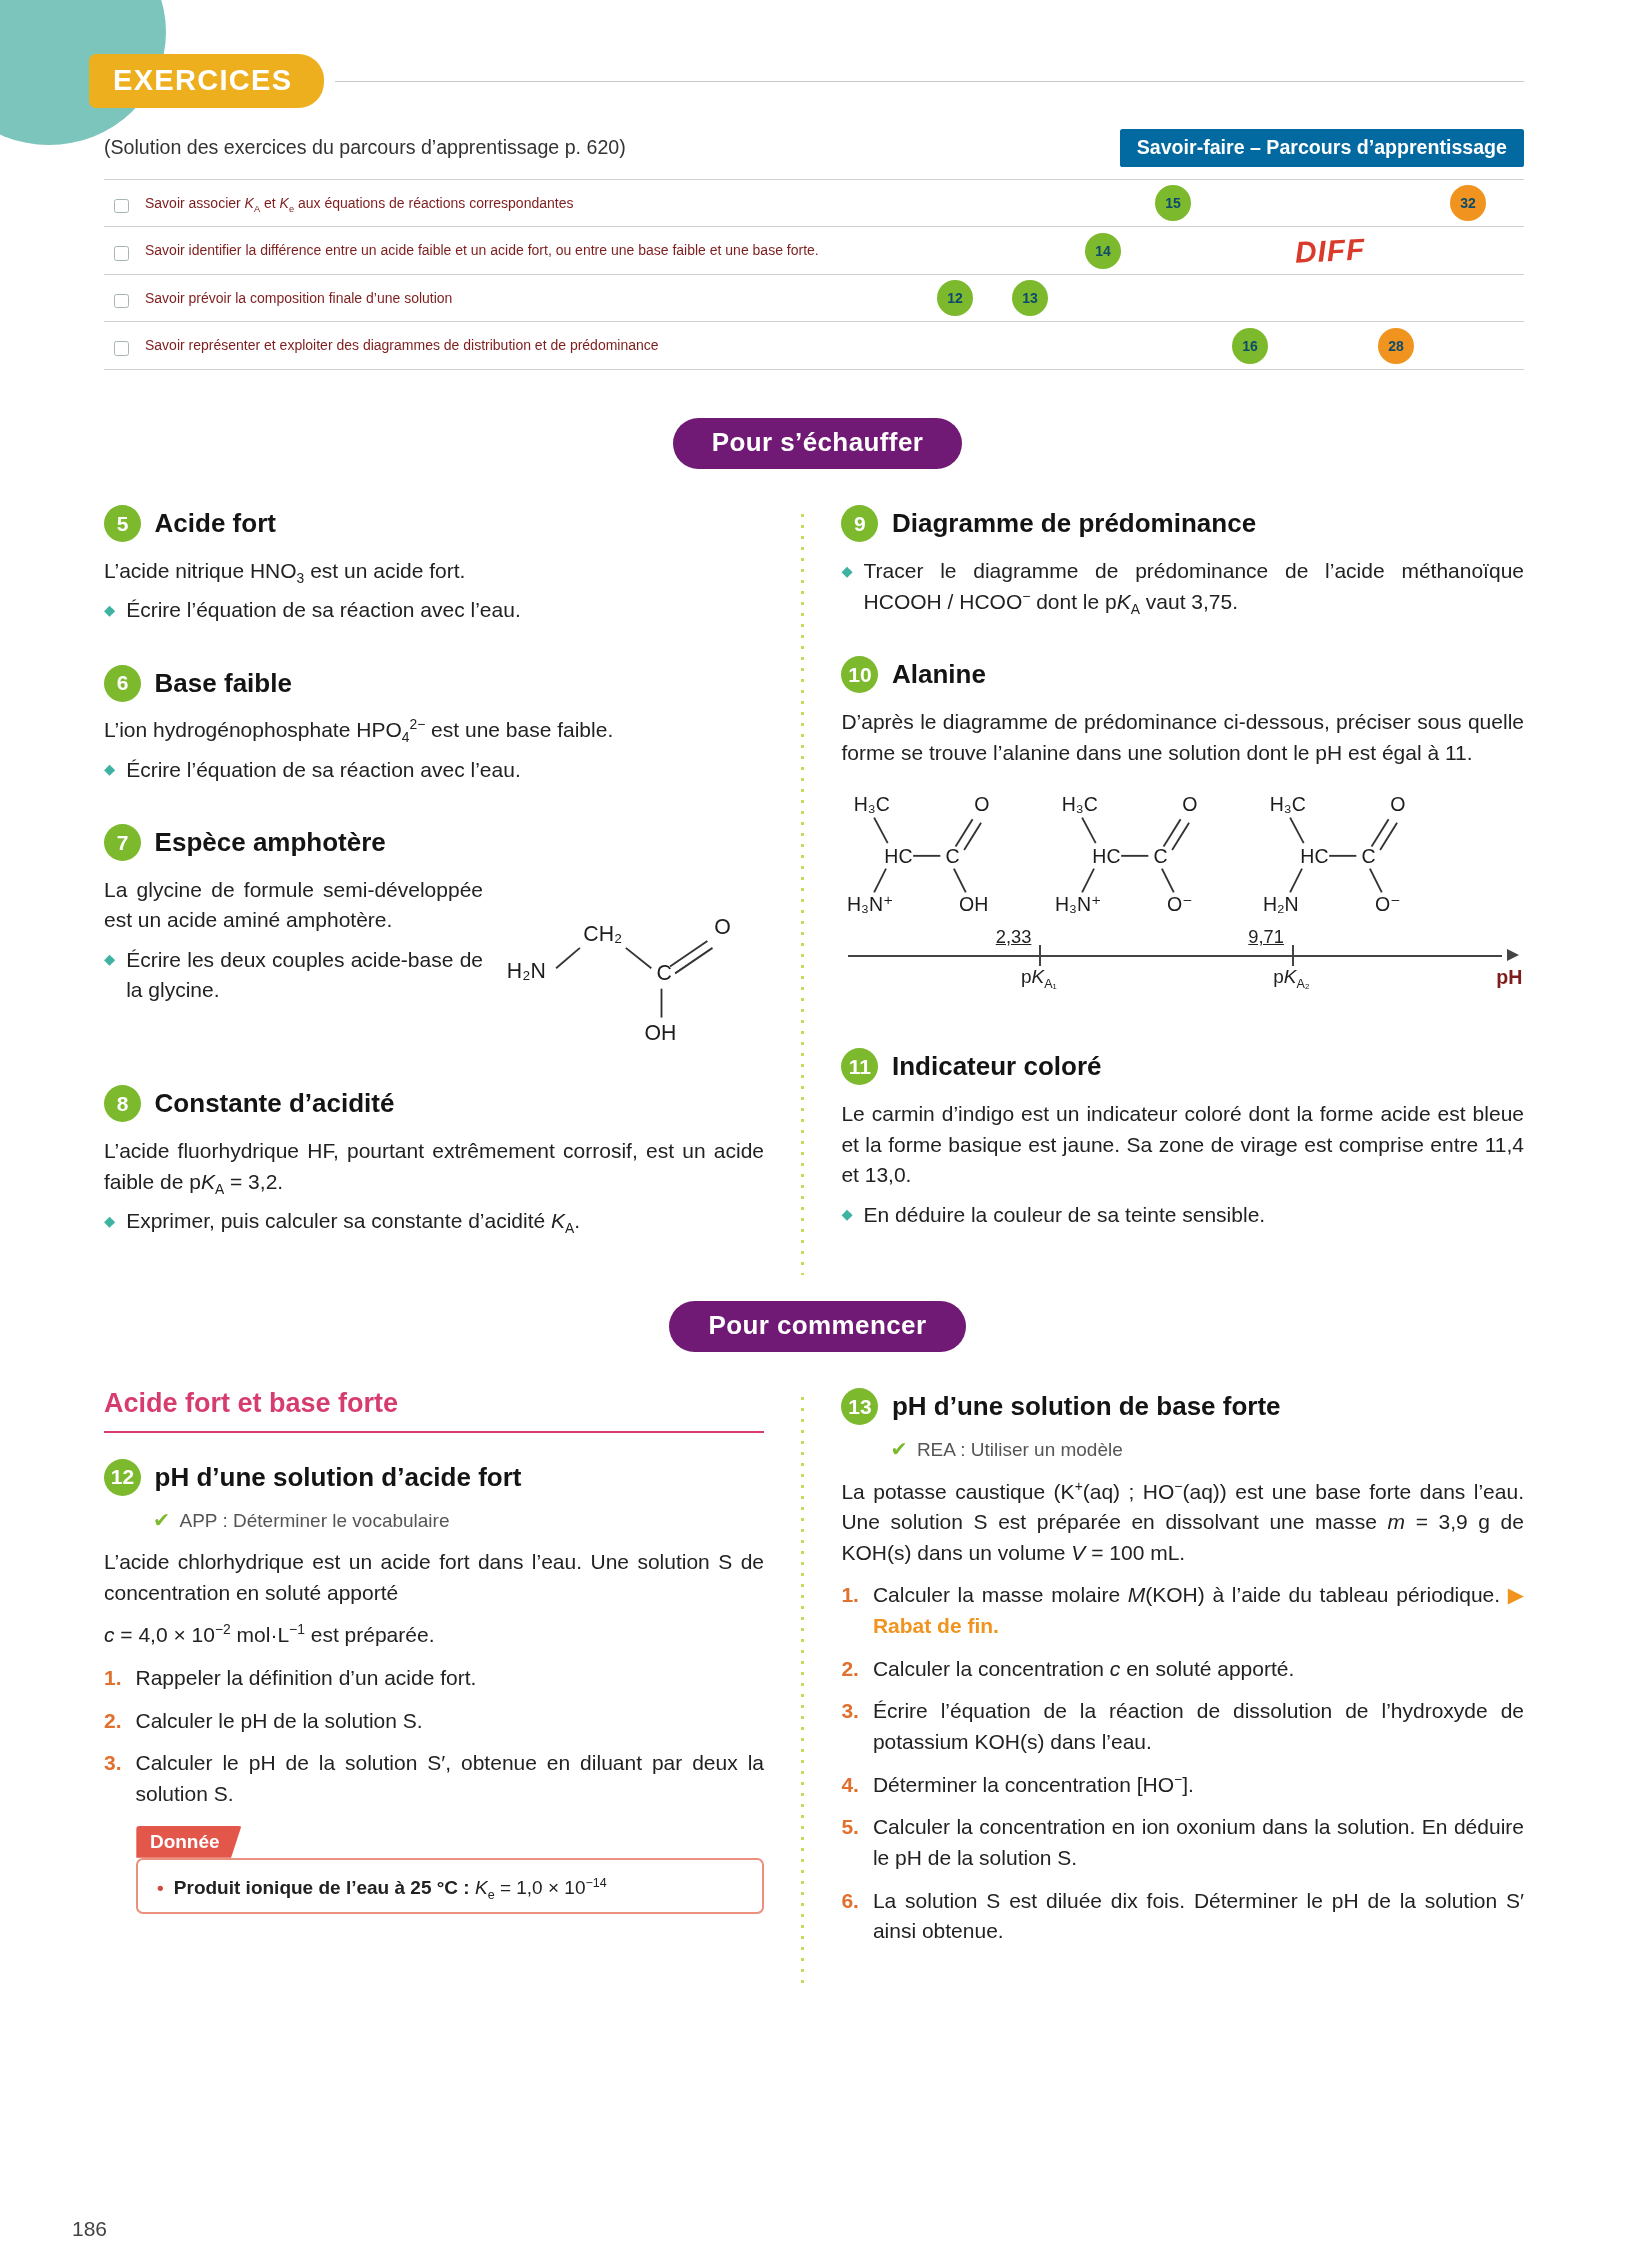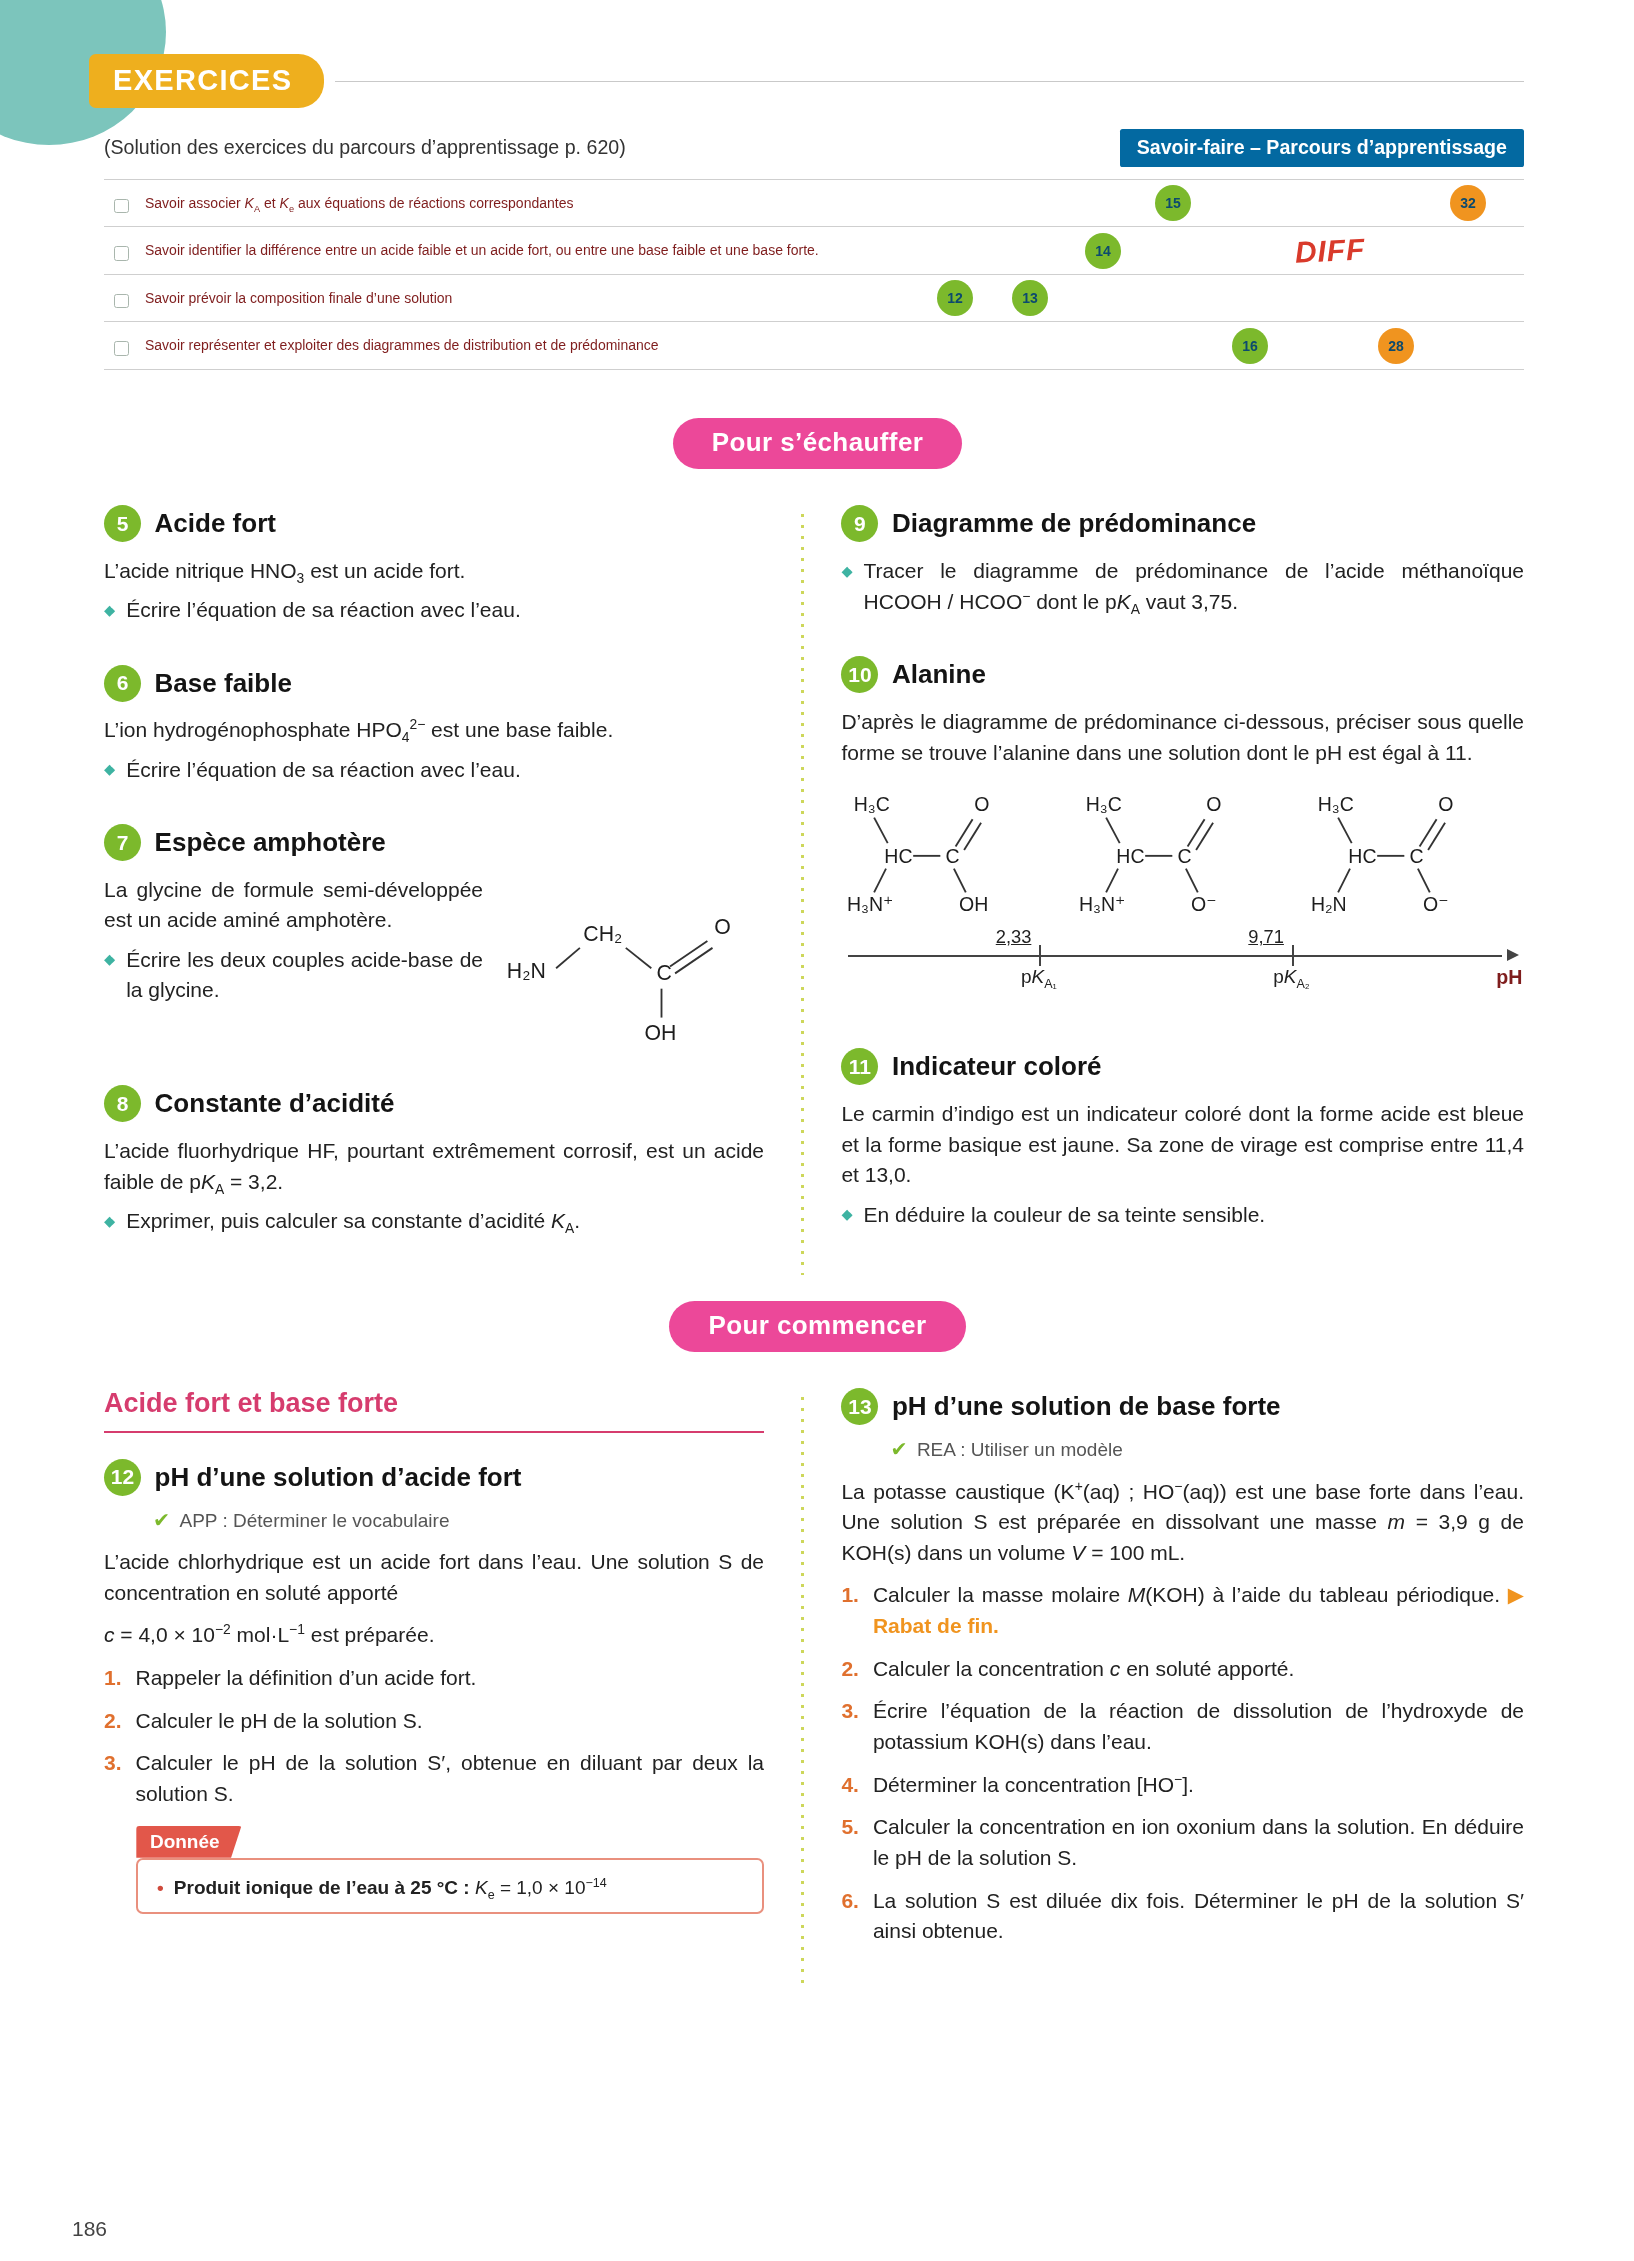--- a/index.html
+++ b/index.html
@@ -40,21 +40,21 @@
   .badge.green { background:#7cb92c; }
   .badge.orange { background:#f0941f; }
   .diff { position:absolute; top:50%; transform:translateY(-50%) rotate(-3deg); width:136px;
     text-align:center; color:#d93a2b; font-weight:bold; font-style:italic; font-size:30px;
     letter-spacing:0.9px; }
 
   
   .pill-row { text-align:center; }
   .pill-row.first { margin-top:48px; }
   .pill-row.second { margin-top:25.5px; }
-  .pill { display:inline-block; background:#ec4899; color:#fff; font-weight:bold; font-size:26px;
+  .pill { display:inline-block; background:#701a75; color:#fff; font-weight:bold; font-size:26px;
     padding:9.4px 39px 11px; border-radius:34px; letter-spacing:0.4px;text-align:center; }
 
   
   .columns { display:flex; margin:36px 111px 0 104px; align-items:stretch; }
   .col-left { width:660px; flex:none; }
   .divider { width:3.4px; flex:none; margin:5.1px 37px 0 37px;
     background-image:radial-gradient(circle, #cdd75a 1.7px, rgba(0,0,0,0) 2px);
     background-size:3.4px 11px; background-repeat:repeat-y; }
   .col-right { flex:1; min-width:0; }
 
@@ -70,21 +70,21 @@
   .diamond { color:#3eb3a2; font-size:14.5px; padding-top:6.8px; flex:none; }
   .bullet .para { margin-bottom:0; flex:1; }
 
   .ex7-body { display:flex; gap:17px; }
   .ex7-text { width:379px; flex:none; }
   .structure-svg text { font-family:"Liberation Sans","DejaVu Sans",sans-serif; fill:#1d1d1d; }
   .structure-svg line { stroke:#333; stroke-width:2.2; }
   .glycine { width:255px; height:175px; margin-top:-3.4px; }
 
   
-  .alanine-row { display:flex; gap:32px; margin-top:13.6px; padding-left:3.4px; }
+  .alanine-row { display:flex; gap:8px; margin-top:13.6px; padding-left:3.4px; }
   .alanine { width:200px; height:146px; flex:none; }
   .axis { position:relative; height:80px; margin-top:1.7px; }
   .axis-line { position:absolute; left:6.8px; right:22px; top:25.5px; height:1.7px; background:#444; }
   .axis-arrow { position:absolute; right:5.1px; top:19.6px; width:0; height:0;
     border-left:12.8px solid #444; border-top:6.8px solid transparent; border-bottom:6.8px solid transparent; }
   .tick { position:absolute; top:16px; width:1.7px; height:20.4px; background:#444; }
   .tick-val { position:absolute; top:-3.4px; width:77px; text-align:right; font-size:18.3px; color:#222;text-decoration:underline; }
   .pk-label { position:absolute; top:37px; width:119px; text-align:center; font-size:19px; color:#222; }
   .axis-end { position:absolute; right:1.7px; top:37px; font-size:19.6px; font-weight:bold; color:#7f1d1d; }
 

